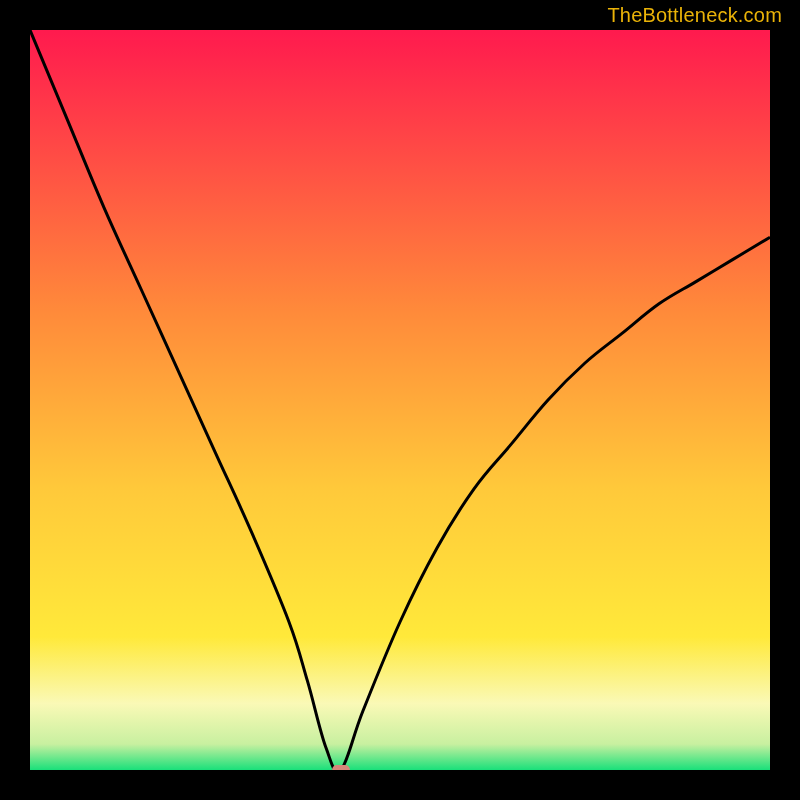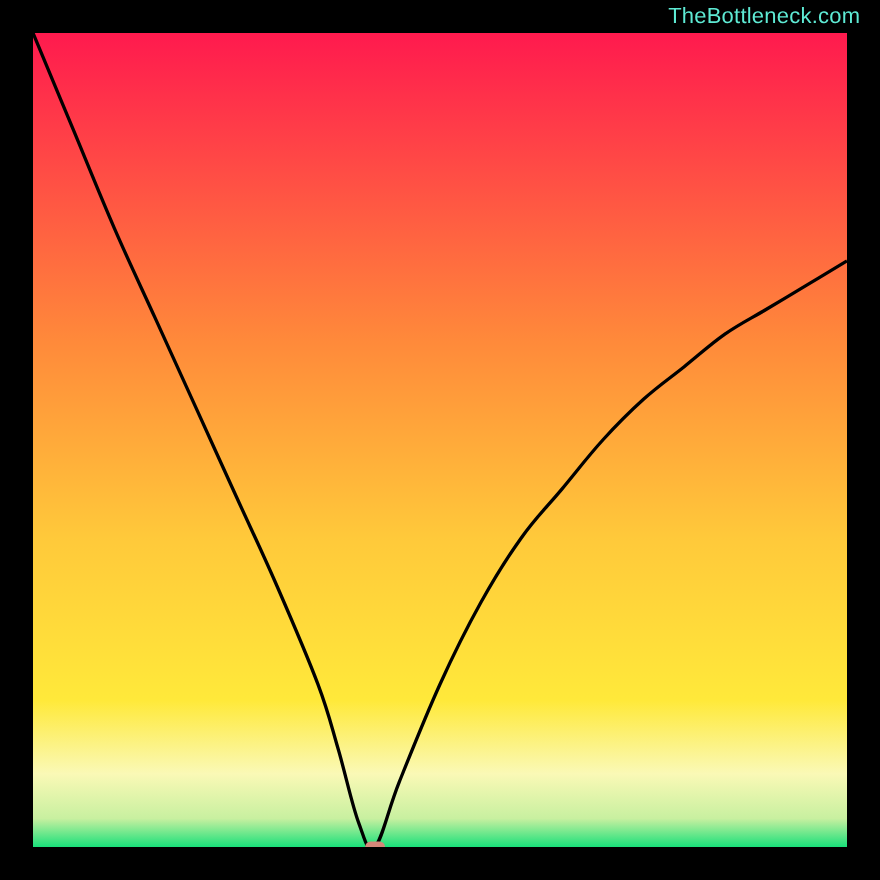--- a/index.html
+++ b/index.html
@@ -52,21 +52,21 @@
     border-radius: 5px;
     background: #d6877a;
     transform: translate(-50%, -50%);
   }
   .watermark {
     position: absolute;
     top: 4px;
     right: 18px;
     font-family: Arial, Helvetica, sans-serif;
     font-size: 20px;
-    color: #5eead4;
+    color: #eab308;
     font-weight: 500;
     letter-spacing: 0.2px;
   }
 </style>
 </head>
 <body>
 
 <div class="frame">
   <div class="watermark">TheBottleneck.com</div>
 

